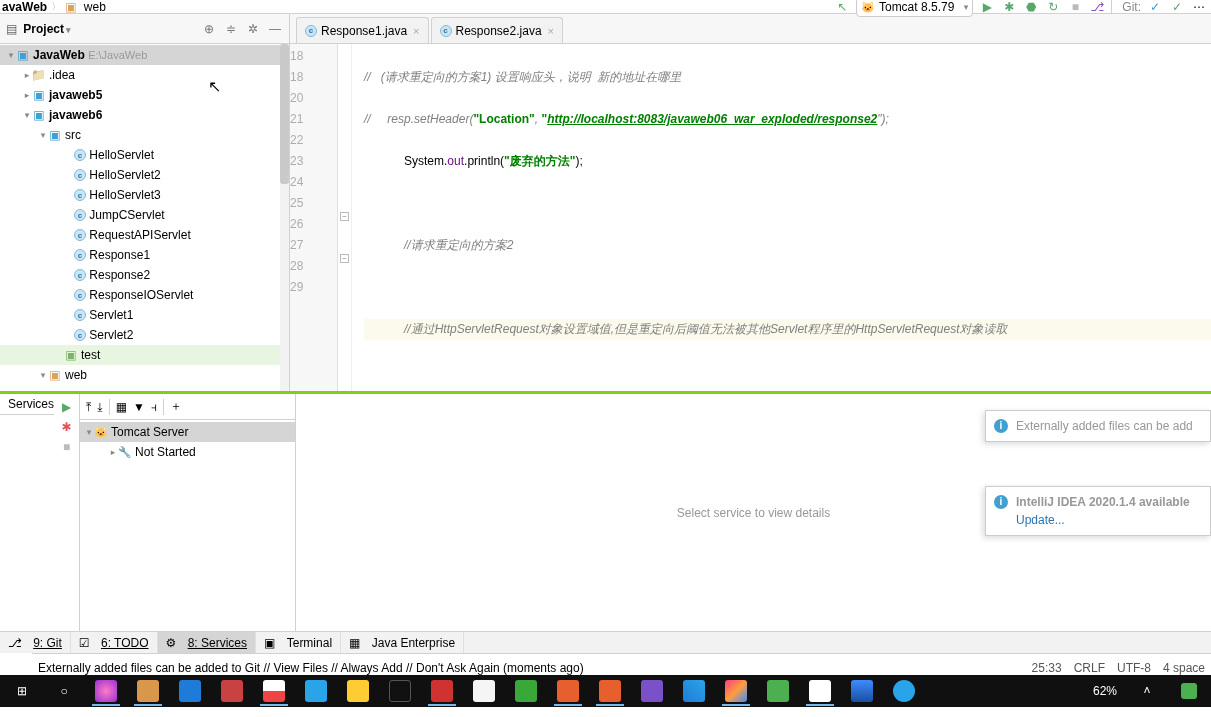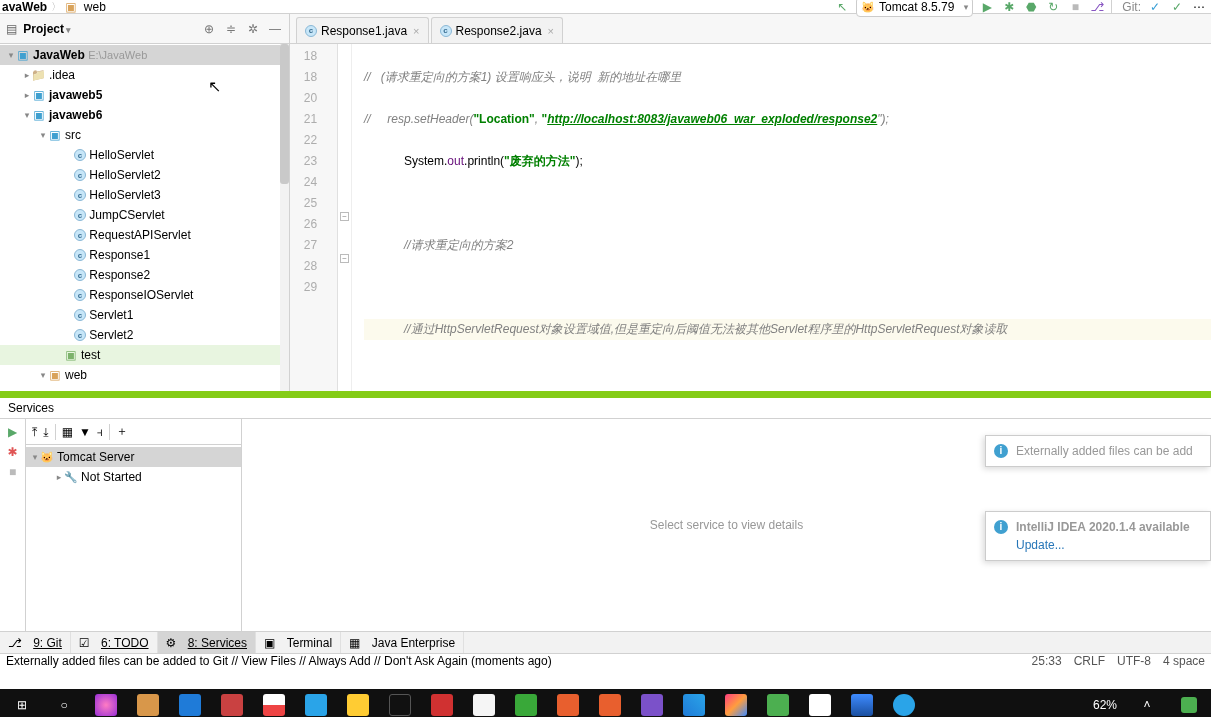--- a/index.html
+++ b/index.html
@@ -46,36 +46,36 @@
 .arrow.hidden { visibility:hidden; }
 .fold-icon { width:14px; height:14px; display:inline-flex; align-items:center; justify-content:center; margin-right:3px; }
 .folder { color:#87939a; } 
 .module { color:#40a0d0; } 
 .src-folder { color:#40a0d0; }
 .grey-text { color:#999; font-size:11px; }
 .cursor-img { position:absolute; left:208px; top:33px; font-size:16px; color:#000; pointer-events:none; }
 
 
 .editor { flex:1; display:flex; background:#fff; font-family:Consolas,monospace; position:relative; }
-.gutter { width:48px; background:#f7f7f7; color:#adadad; text-align:center; padding:2px 6px 0 0; border-right:1px solid #e0e0e0; line-height:21px; }
+.gutter { width:48px; background:#f7f7f7; color:#adadad; text-align:left; padding:2px 6px 0 0; border-right:1px solid #e0e0e0; line-height:21px; }
 .gutter div { height:21px; }
 .fold-strip { width:14px; background:#fff; border-right:1px solid #eee; position:relative; }
 .fold-strip .mark { position:absolute; left:2px; width:9px; height:9px; border:1px solid #bbb; font-size:8px; line-height:7px; text-align:center; color:#888; }
 .code { flex:1; padding:2px 0 0 12px; line-height:21px; white-space:pre; font-size:13px; overflow:hidden; }
 .code .ln { height:21px; }
 .code .ln.hl { background:#fcfaed; }
 .c-comment { color:#808080; font-style:italic; }
 .c-str     { color:#008000; font-weight:bold; }
 .c-url     { color:#008000; font-weight:bold; text-decoration:underline; font-style:italic; }
 .c-ident   { color:#000; }
 .c-static  { color:#660e7a; }
 .c-param   { color:#808080; }
 
 
-.services { height:240px; border-top:7px solid #84cc16; display:flex; flex-direction:column; }
+.services { height:240px; border-top:3px solid #84cc16; display:flex; }
 .services-head { height:21px; border-bottom:1px solid #d1d1d1; padding-left:8px; display:flex; align-items:center; background:#fff; }
 .services-body { flex:1; display:flex; }
 .svc-icons { width:26px; display:flex; flex-direction:column; align-items:center; gap:6px; padding-top:6px; border-right:1px solid #d1d1d1; }
 .svc-tree-wrap { width:216px; border-right:1px solid #d1d1d1; display:flex; flex-direction:column; }
 .svc-toolbar { height:26px; border-bottom:1px solid #d1d1d1; display:flex; align-items:center; gap:6px; padding:0 6px; }
 .svc-toolbar .sep { width:1px; height:16px; background:#d1d1d1; }
 .svc-tree { flex:1; padding:2px 0; }
 .svc-tree .node.selected { background:#d5d5d5; }
 .svc-detail { flex:1; display:flex; align-items:center; justify-content:center; color:#989898; position:relative; }
 
@@ -84,21 +84,21 @@
 .notif .info-ico { position:absolute; left:8px; top:8px; width:14px; height:14px; border-radius:50%; background:#40a0d0; color:#fff; font-size:10px; font-weight:bold; text-align:center; line-height:14px; }
 .notif a { color:#2676b8; text-decoration:none; margin-right:10px; }
 
 
 .bottom-tools { height:22px; border-top:1px solid #d1d1d1; display:flex; align-items:center; gap:0; background:#f2f2f2; }
 .bottom-tools .bt { padding:0 8px; height:100%; display:flex; align-items:center; gap:4px; border-right:1px solid #e0e0e0; }
 .bottom-tools .bt.active { background:#d5d5d5; }
 .bt .uline { text-decoration:underline; }
 
 
-.status-bar { height:36px; border-top:1px solid #d1d1d1; display:flex; align-items:flex-start; padding:0 6px; font-size:11px; }
+.status-bar { height:22px; border-top:1px solid #d1d1d1; display:flex; align-items:flex-end; padding:0 6px; font-size:11px;margin-left:32px; }
 .status-bar .right { margin-left:auto; display:flex; gap:12px; color:#555; }
 
 
 .taskbar { height:32px; background:#101010; display:flex; align-items:center; gap:2px; padding:0 2px; }
 .taskbar .tb-item { width:40px; height:30px; display:flex; align-items:center; justify-content:center; color:#fff; position:relative; }
 .taskbar .tb-item.active::after { content:""; position:absolute; bottom:0; left:6px; right:6px; height:2px; background:#76b9ed; }
 .taskbar .iblock { width:22px; height:22px; border-radius:3px; }
 .tb-spacer{ flex:1; }
 
 

